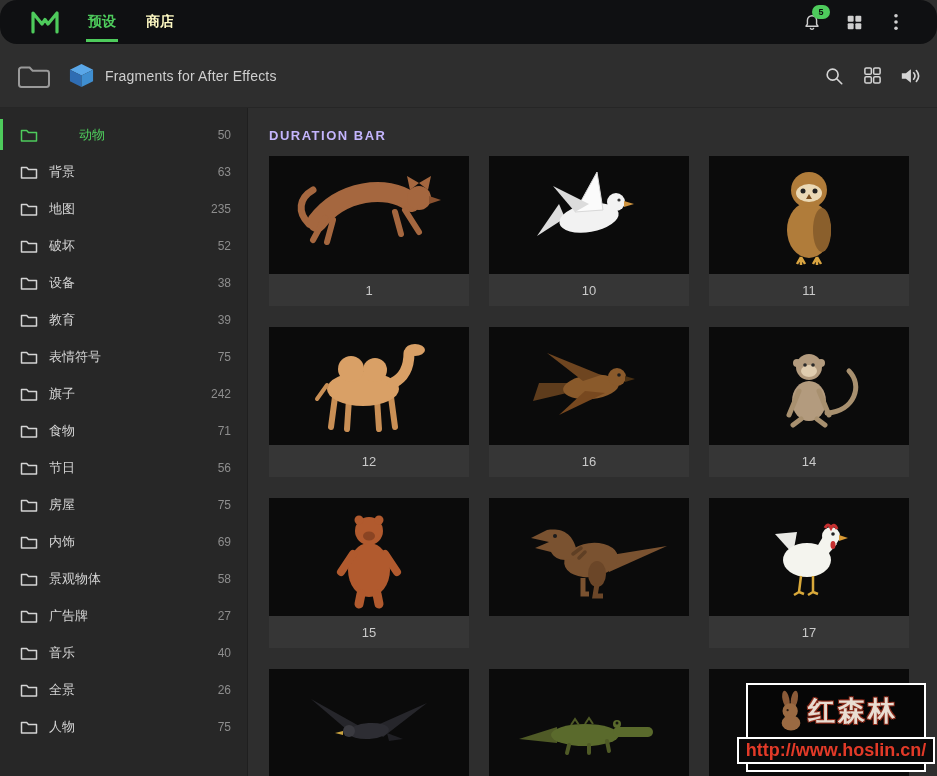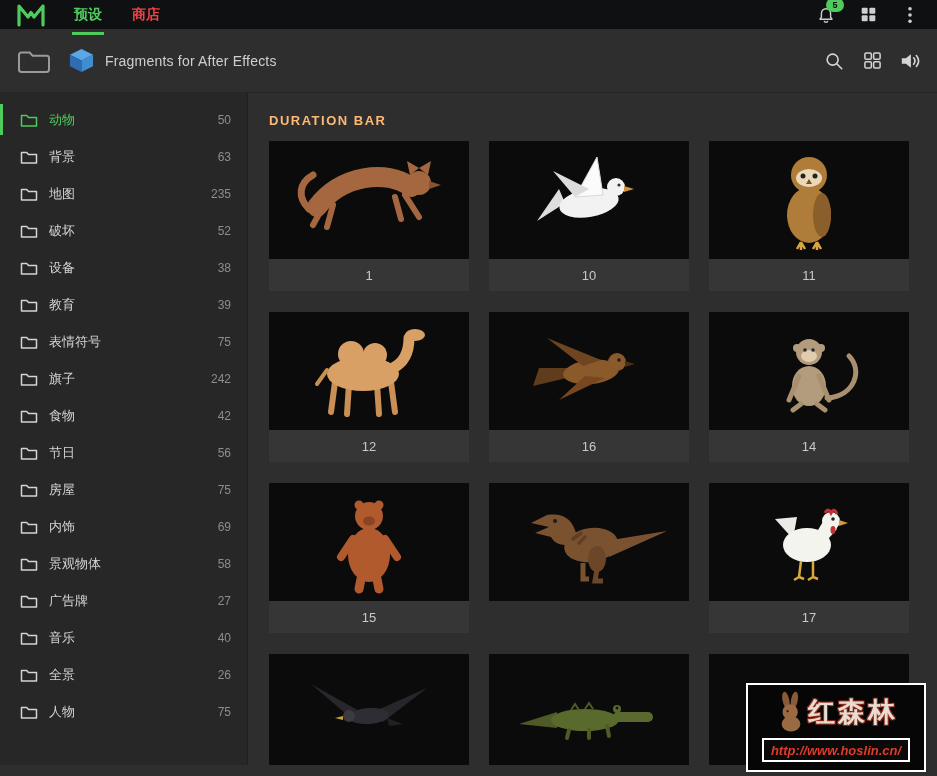--- a/index.html
+++ b/index.html
@@ -3,60 +3,60 @@
 <meta charset="utf-8">
 <style>
   html,body{margin:0;padding:0;}
   body{
     width:937px;height:776px;overflow:hidden;position:relative;
     background:#2e2e2e;
     font-family:"Liberation Sans","DejaVu Sans",sans-serif;
     -webkit-font-smoothing:antialiased;
   }
   
-  .topbar{height:29px;background:#0f1012;display:flex;align-items:center;padding:0 16px;}
+  .topbar{height:44px;background:#0f1012;display:flex;align-items:center;padding:0 30px;border-radius:17px;}
   .logo{width:30px;height:26px;margin-right:28px;display:flex;align-items:center;}
   .tabs{display:flex;height:40px;align-items:stretch;gap:30px;}
-  .tab{display:flex;align-items:center;font-size:14px;font-weight:bold;color:#ef4444;position:relative;cursor:pointer;}
+  .tab{display:flex;align-items:center;font-size:14px;font-weight:bold;color:#fef9c3;position:relative;cursor:pointer;}
   .tab.active{color:#4ecb5c;}
   .tab.active::after{content:"";position:absolute;left:-2px;right:-2px;bottom:0;height:3px;background:#4ecb5c;}
   .topbar-right{margin-left:auto;display:flex;align-items:center;gap:20px;}
   .icon-btn{position:relative;width:22px;height:22px;display:flex;align-items:center;justify-content:center;cursor:pointer;}
   .badge{position:absolute;top:-6px;right:-7px;min-width:14px;height:14px;border-radius:8px;background:#4ecb5c;color:#0b0b0b;
          font-size:9px;font-weight:bold;display:flex;align-items:center;justify-content:center;padding:0 2px;}
   
   .header{height:63px;background:#2e2e2e;display:flex;align-items:center;padding:0 16px;border-bottom:1px solid #262626;}
   .header .bigfolder{margin-right:16px;display:flex;}
   .header .product{margin-right:10px;display:flex;}
   .header-title{font-size:14px;color:#cfcfcf;letter-spacing:.2px;}
   .header-right{margin-left:auto;display:flex;align-items:center;gap:16px;}
   
   .bodyrow{display:flex;height:672px;}
   .sidebar{width:248px;background:#272727;border-right:1px solid #1f1f1f;padding-top:8px;box-sizing:border-box;overflow:hidden;flex:none;}
   .side-item{height:37px;display:flex;align-items:center;padding:0 16px 0 20px;color:#d4d4d4;font-size:13px;position:relative;cursor:pointer;}
   .side-item .fold-icon{width:18px;height:18px;margin-right:11px;display:flex;flex:none;}
   .side-item .count{margin-left:auto;color:#8d8d8d;font-size:12px;}
-  .side-item.active{color:#4ecb5c;}
+  .side-item.active{color:#4ecb5c;gap:30px;}
   .side-item.active::before{content:"";position:absolute;left:0;top:3px;bottom:3px;width:3px;background:#4ecb5c;}
   
   .main{flex:1;padding:20px 0 0 21px;box-sizing:border-box;overflow:hidden;background:#2e2e2e;}
-  .section-title{font-size:13px;font-weight:bold;color:#fdba74;letter-spacing:1.5px;margin:0 0 13px 0;}
+  .section-title{font-size:13px;font-weight:bold;color:#c4b5fd;letter-spacing:1.5px;margin:0 0 13px 0;}
   .grid{display:grid;grid-template-columns:repeat(3,200px);column-gap:20px;row-gap:21px;}
   .card{width:200px;cursor:pointer;}
   .thumb{height:118px;background:#0b0b0b;overflow:hidden;}
   .thumb svg{width:100%;height:100%;display:block;}
   .card-label{height:32px;background:#363636;color:#c9c9c9;font-size:13px;display:flex;align-items:center;justify-content:center;}
   
   .watermark{position:absolute;right:11px;bottom:4px;width:180px;height:89px;background:#060606;border:2px solid #ffffff;
              box-sizing:border-box;display:flex;flex-direction:column;align-items:center;justify-content:center;z-index:5;}
   .wm-row{display:flex;align-items:center;gap:0;margin-top:-2px;}
   .wm-title{font-size:27px;font-weight:bold;letter-spacing:3px;color:#e9ddd2;
             text-shadow:1px 1px 0 #8a2a1a,-1px -1px 0 #8a2a1a,1px -1px 0 #8a2a1a,-1px 1px 0 #8a2a1a;}
   .wm-urlbox{margin-top:5px;border:2px solid #ffffff;background:#0a0a0a;padding:1px 7px;}
-  .wm-url{color:#e23a28;font-size:13px;font-style:italic;font-weight:bold;white-space:nowrap;margin-top:22px;}
+  .wm-url{color:#e23a28;font-size:18px;font-weight:bold;white-space:nowrap;margin-top:22px;}
 </style>
 </head>
 <body>
 
 <div class="topbar">
   <div class="logo">
     <svg viewBox="0 0 30 26">
         <path d="M3 23 V4 l9 11 3-4.5 3 4.5 9-11 v19" fill="none" stroke="#4ecb5c" stroke-width="3.2" stroke-linejoin="round" stroke-linecap="round"></path>
       </svg>
   </div>
@@ -206,21 +206,21 @@
     <span class="side-label">旗子</span>
     <span class="count">242</span>
   </div>
       <div class="side-item">
     <span class="fold-icon">
       <svg viewBox="0 0 18 18">
             <path d="M1.5 4.5 h5.2 l1.8 2 h8 v8.5 h-15 z" fill="none" stroke="currentColor" stroke-width="1.5" stroke-linejoin="round"></path>
           </svg>
     </span>
     <span class="side-label">食物</span>
-    <span class="count">42</span>
+    <span class="count">71</span>
   </div>
       <div class="side-item">
     <span class="fold-icon">
       <svg viewBox="0 0 18 18">
             <path d="M1.5 4.5 h5.2 l1.8 2 h8 v8.5 h-15 z" fill="none" stroke="currentColor" stroke-width="1.5" stroke-linejoin="round"></path>
           </svg>
     </span>
     <span class="side-label">节日</span>
     <span class="count">56</span>
   </div>

